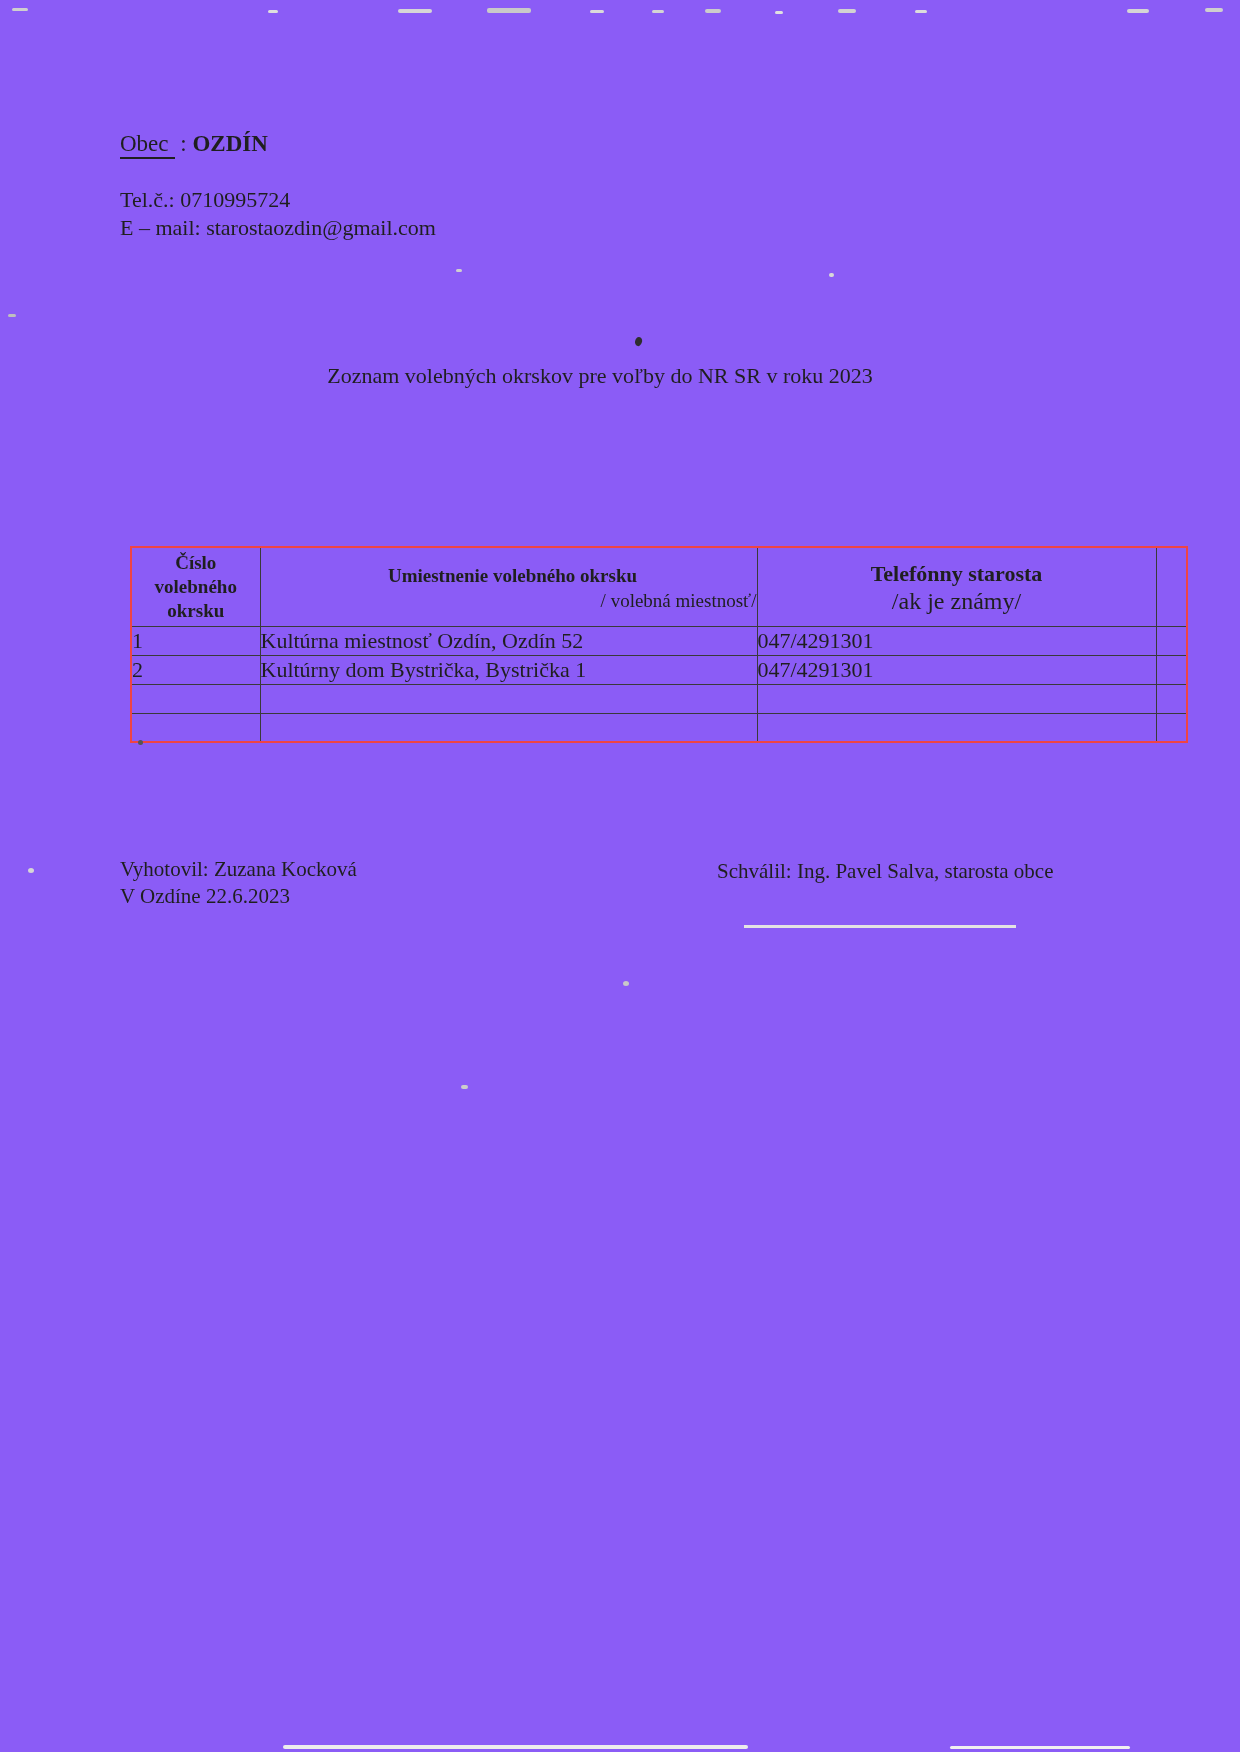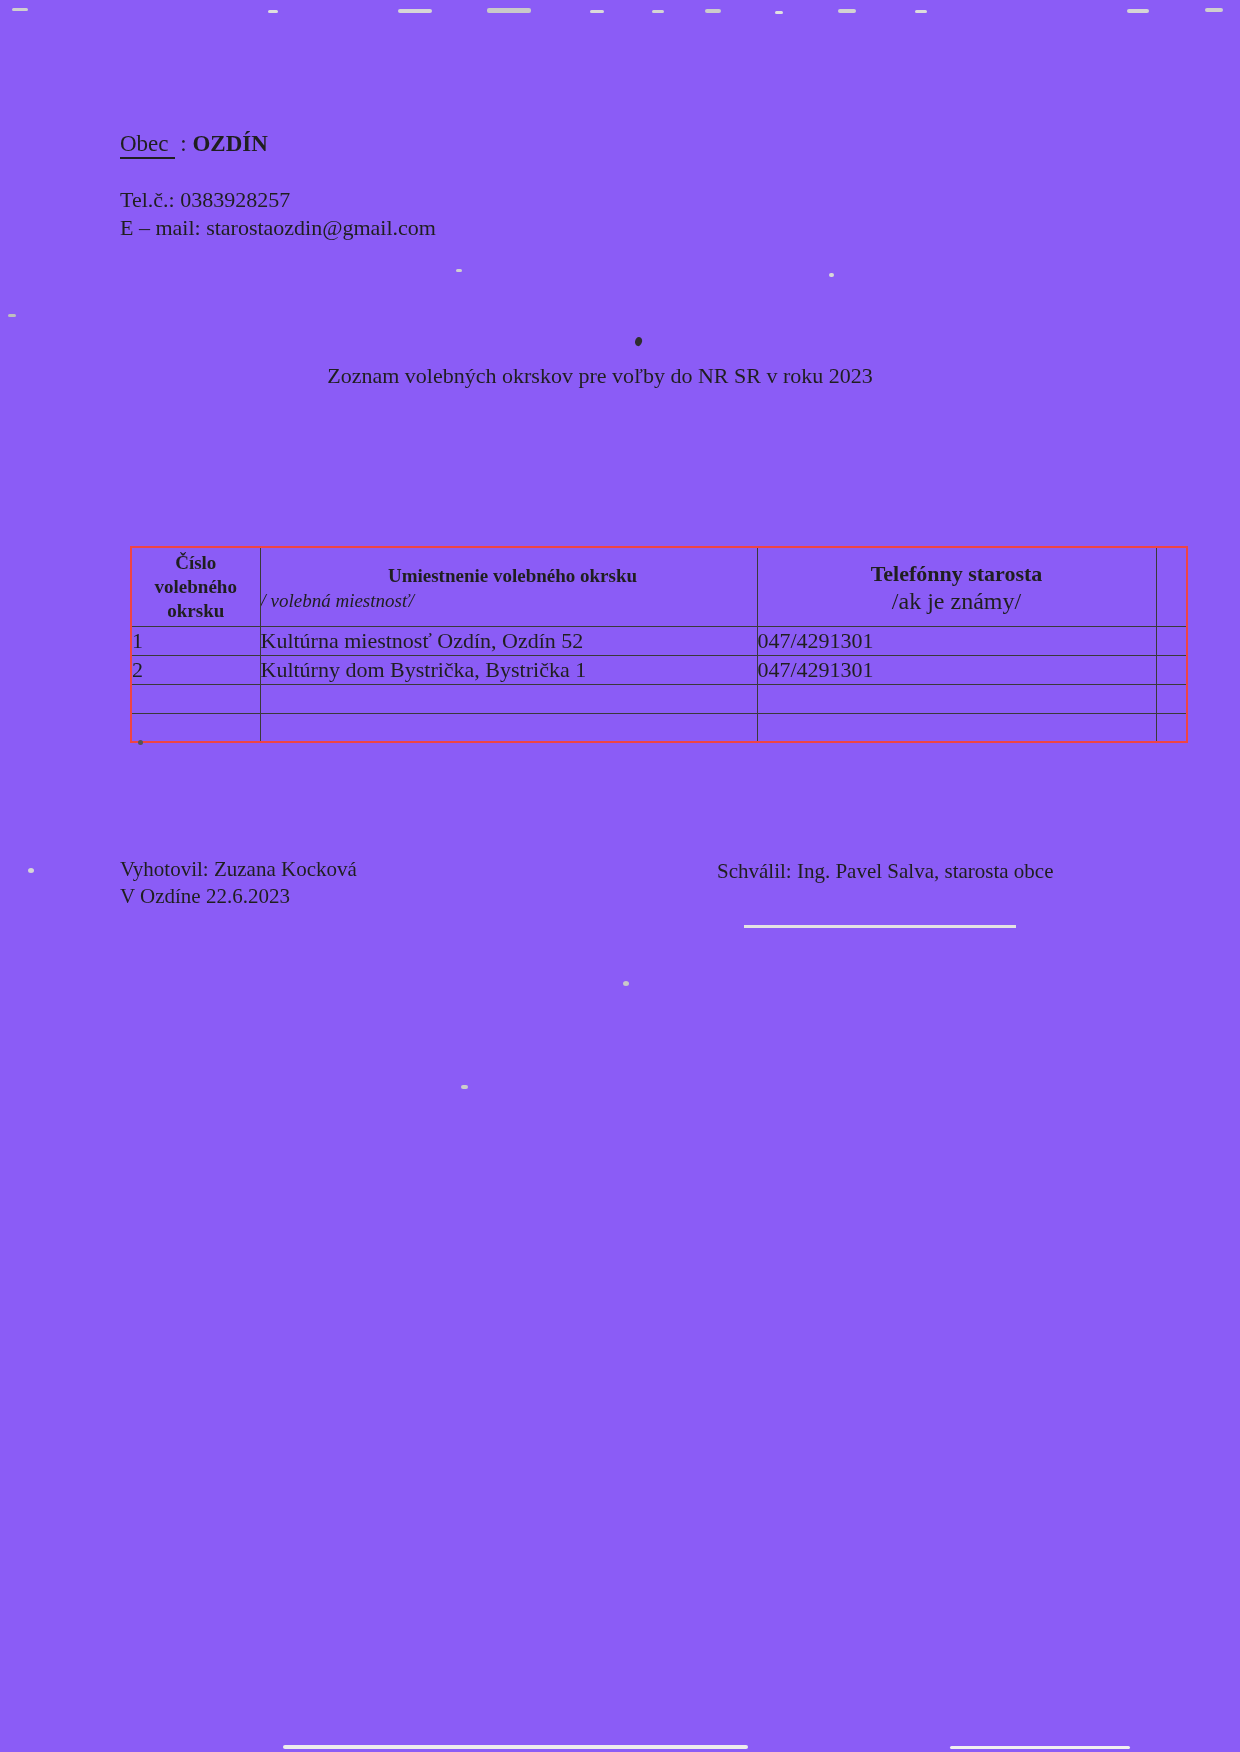--- a/index.html
+++ b/index.html
@@ -32,21 +32,21 @@
   table.okrsky td, table.okrsky th{
     border:1.6px solid #3a3a3a;
     padding:0;vertical-align:middle;overflow:hidden;
   }
   table.okrsky{border:2px solid #ef4444;}
   thead tr{height:79px;}
   tbody tr{height:29px;}
   th{font-weight:normal;}
   .h-col1{font-size:19px;font-weight:bold;line-height:24px;text-align:center;}
   .h-col2-bold{font-size:19px;font-weight:bold;text-align:center;line-height:26px;padding-top:2px;padding-left:8px;}
-  .h-col2-sub{font-size:19px;text-align:left;line-height:24px;font-style:italic;}
+  .h-col2-sub{font-size:19px;text-align:right;line-height:24px;}
   .h-col3-bold{font-size:22px;font-weight:bold;text-align:center;line-height:28px;}
   .h-col3-sub{font-size:24px;text-align:center;line-height:26px;}
   td.c-num{font-size:22px;padding-left:10px;vertical-align:top;line-height:27px;}
   td.c-place{font-size:22px;padding-left:14px;vertical-align:top;line-height:27px;}
   td.c-phone{font-size:22px;padding-left:10px;vertical-align:top;line-height:27px;margin-top:12px;}
 
   
   .footer-left{left:120px;top:856px;font-size:21px;line-height:27px;}
   .footer-right{left:717px;top:859px;font-size:21px;}
   .sig-line{left:744px;top:925px;width:272px;height:3px;background:#e3e3e3;}
@@ -57,21 +57,21 @@
 </head>
 <body>
 
 <div class="page">
 
   <div class="abs obec-line">
     <span class="obec-underline">Obec</span><span class="pre"> : </span><span class="b">OZDÍN</span>
   </div>
 
   <div class="abs contact-block">
-    <div>Tel.č.: 0383928257</div>
+    <div>Tel.č.: 0710995724</div>
     <div>E – mail: starostaozdin@gmail.com</div>
   </div>
 
   <div class="abs doc-title">Zoznam volebných okrskov pre voľby do NR SR v roku 2023</div>
 
   <table class="okrsky">
     <colgroup>
       <col style="width:129px">
       <col style="width:497px">
       <col style="width:399px">

